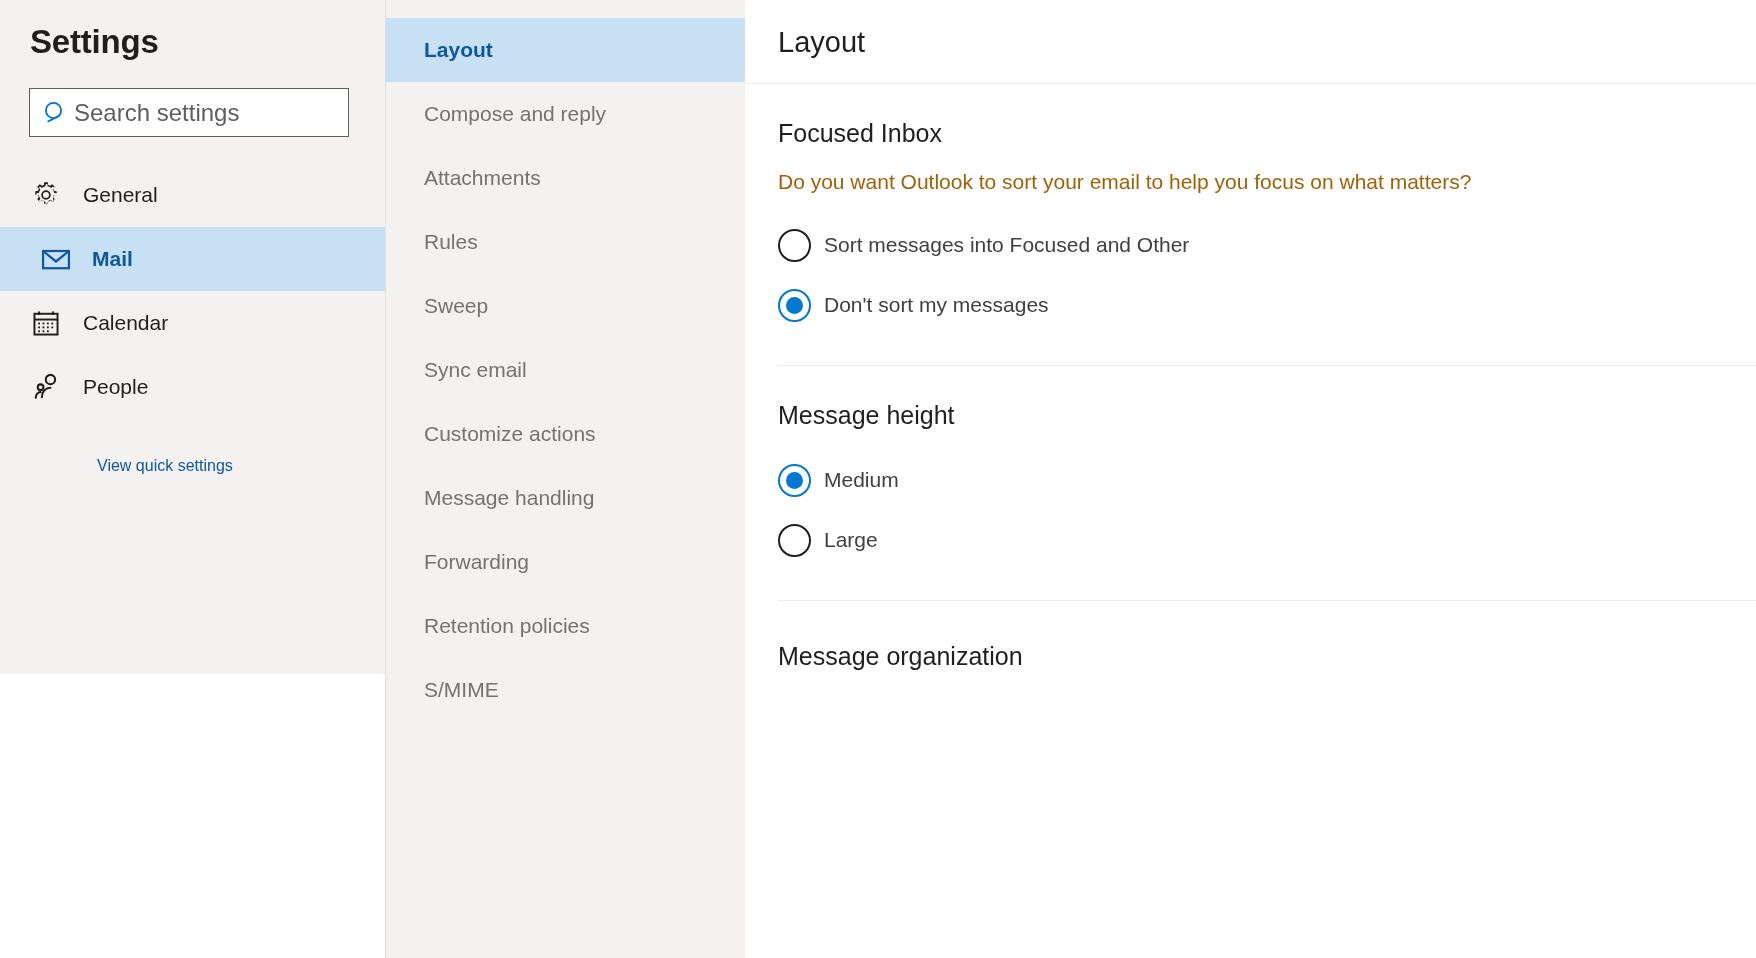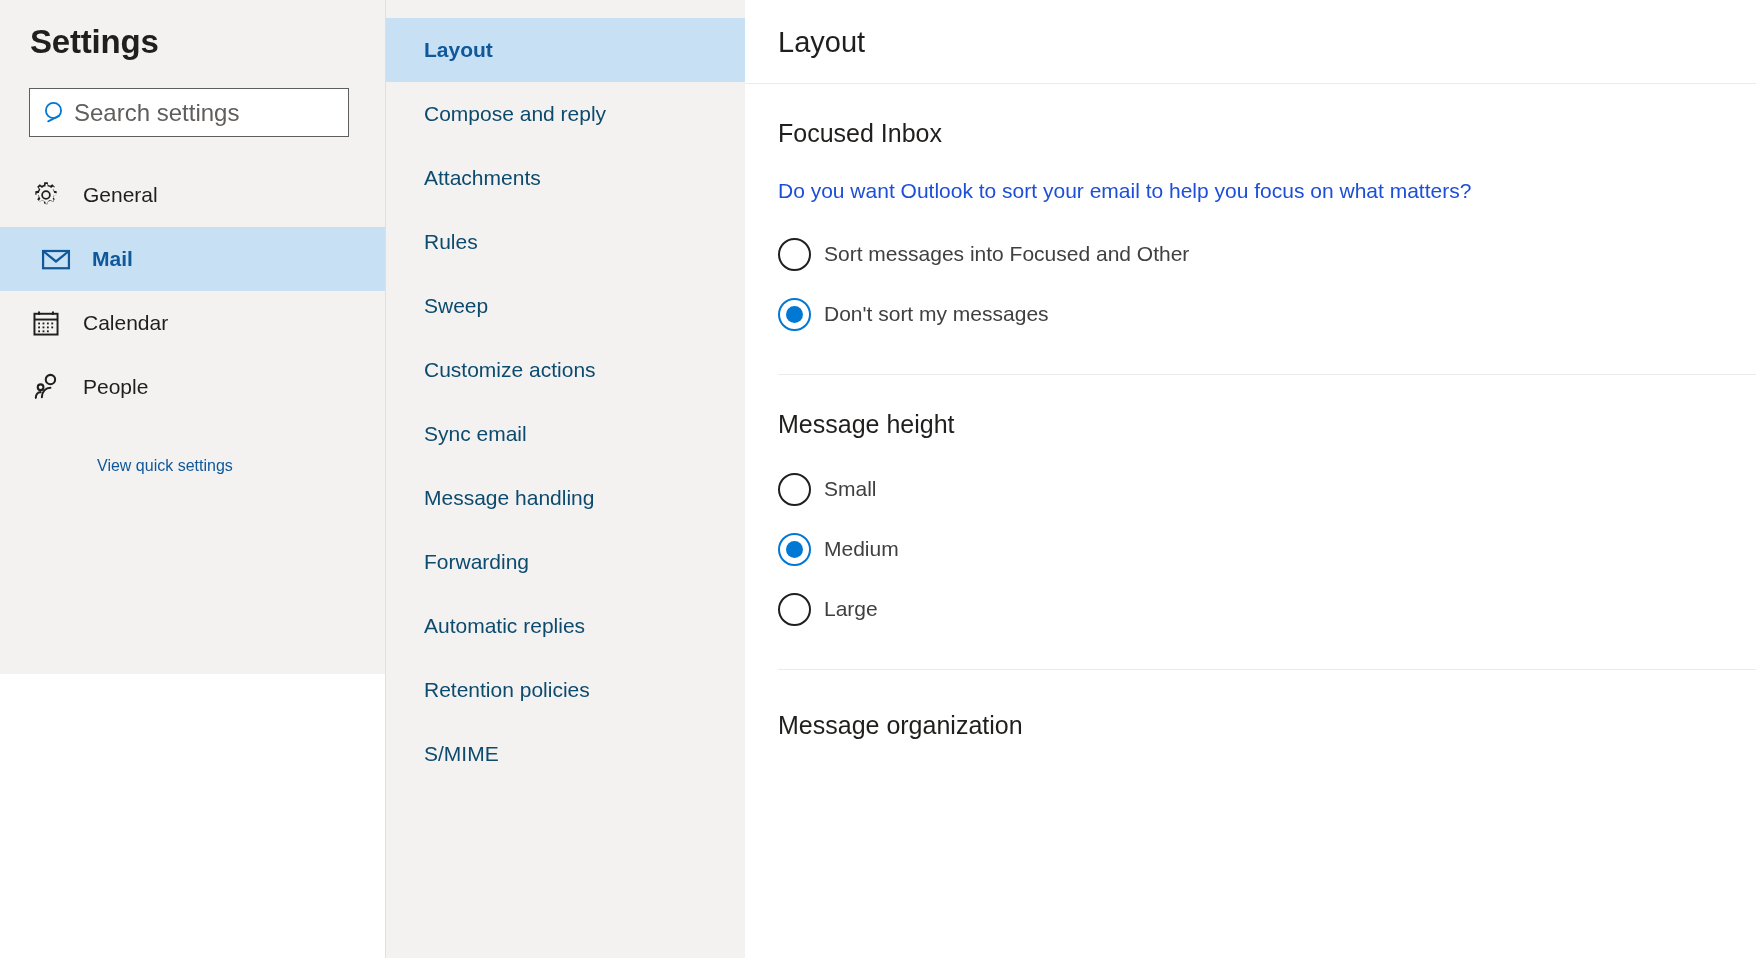--- a/index.html
+++ b/index.html
@@ -104,21 +104,21 @@
     background: #f3f2f1;
     border-left: 1px solid #e1dfdd;
     padding-top: 18px;
   }
   .subnav-item {
     height: 64px;
     display: flex;
     align-items: center;
     padding-left: 38px;
     font-size: 21px;
-    color: #0c4a6e;
+    color: #737373;
     cursor: pointer;
   }
   .subnav-item.selected {
     background: #c7e0f4;
     color: #0f5899;
     font-weight: bold;
   }
 
   
   .main {
@@ -145,22 +145,22 @@
 
   .section { padding-top: 34px; }
   .section-title {
     font-size: 25px;
     font-weight: normal;
     color: #201f1e;
     line-height: 30px;
   }
   .section-desc {
     font-size: 21px;
-    color: #1d4ed8;
-    margin-top: 30px;
+    color: #a16207;
+    margin-top: 21px;
     line-height: 26px;
     white-space: nowrap;
   }
   .radio-group { margin-top: 20px; }
   .radio-row {
     display: flex;
     align-items: center;
     height: 60px;
     cursor: pointer;
   }
@@ -277,25 +277,24 @@
 
     <a class="quick-link">View quick settings</a>
   </div>
 
   <div class="subnav">
     <div class="subnav-item selected">Layout</div>
     <div class="subnav-item">Compose and reply</div>
     <div class="subnav-item">Attachments</div>
     <div class="subnav-item">Rules</div>
     <div class="subnav-item">Sweep</div>
+    <div class="subnav-item">Sync email</div>
     <div class="subnav-item">Customize actions</div>
-    <div class="subnav-item">Sync email</div>
     <div class="subnav-item">Message handling</div>
     <div class="subnav-item">Forwarding</div>
-    <div class="subnav-item">Automatic replies</div>
     <div class="subnav-item">Retention policies</div>
     <div class="subnav-item">S/MIME</div>
   </div>
 
   <div class="main">
 
     <div class="main-header">
       <h1>Layout</h1>
     </div>
 
@@ -317,24 +316,20 @@
         </div>
 
         <div class="divider"></div>
       </div>
 
       <div class="section">
         <div class="section-title">Message height</div>
 
         <div class="radio-group">
           <div class="radio-row">
-            <span class="radio"></span>
-            <span class="radio-label">Small</span>
-          </div>
-          <div class="radio-row">
             <span class="radio checked"></span>
             <span class="radio-label">Medium</span>
           </div>
           <div class="radio-row">
             <span class="radio"></span>
             <span class="radio-label">Large</span>
           </div>
         </div>
 
         <div class="divider"></div>

